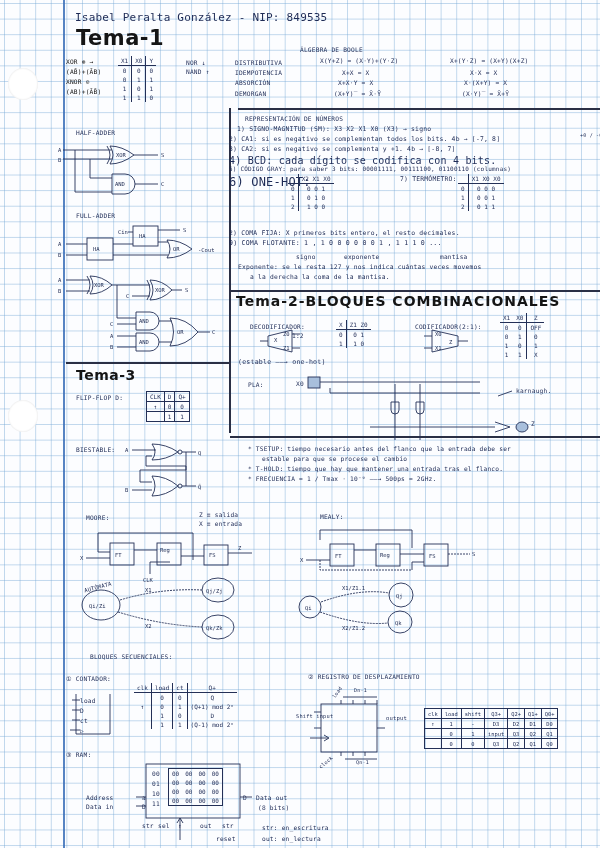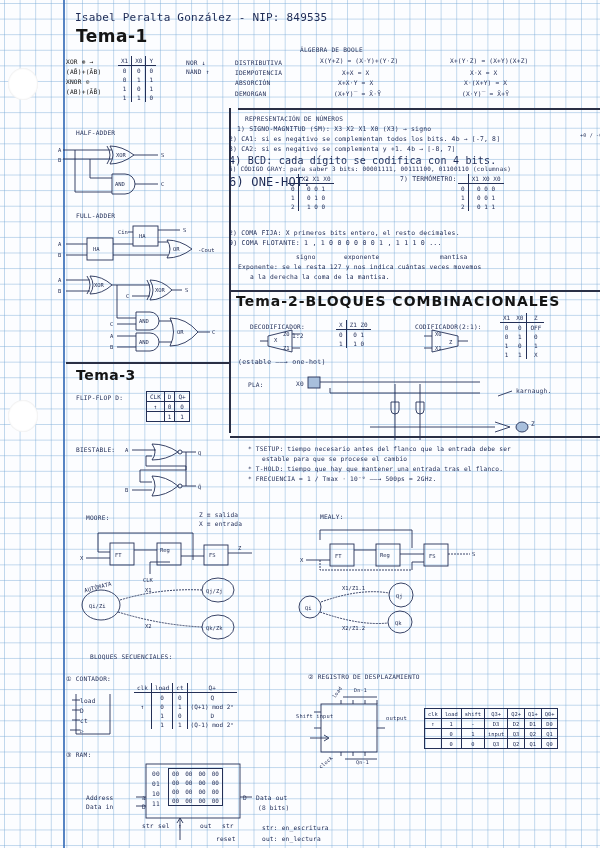--- a/index.html
+++ b/index.html
@@ -31,21 +31,21 @@
 </style>
 </head>
 <body>
 
 <div class="paper"></div>
 <div class="margin-line"></div>
 <div class="hole" style="top:68px"></div>
 <div class="hole" style="top:400px"></div>
 
 <div class="t" style="left:75px;top:12px;font-size:11px;">Isabel Peralta González - NIP: 849535</div>
-<div class="t title" style="left:76px;top:28px;font-size:17px;">Tema-1</div>
+<div class="t title" style="left:76px;top:28px;font-size:21px;">Tema-1</div>
 
 <div class="t dark" style="left:66px;top:59px;">XOR ⊕ →</div>
 <div class="t dark" style="left:66px;top:69px;">(AB̄)+(ĀB)</div>
 <div class="t dark" style="left:66px;top:79px;">XNOR ⊙</div>
 <div class="t dark" style="left:66px;top:89px;">(AB)+(ĀB̄)</div>
 
 <table class="tbl" style="left:118px;top:56px;">
   <tbody>
       <tr>
         <th>X1</th>

